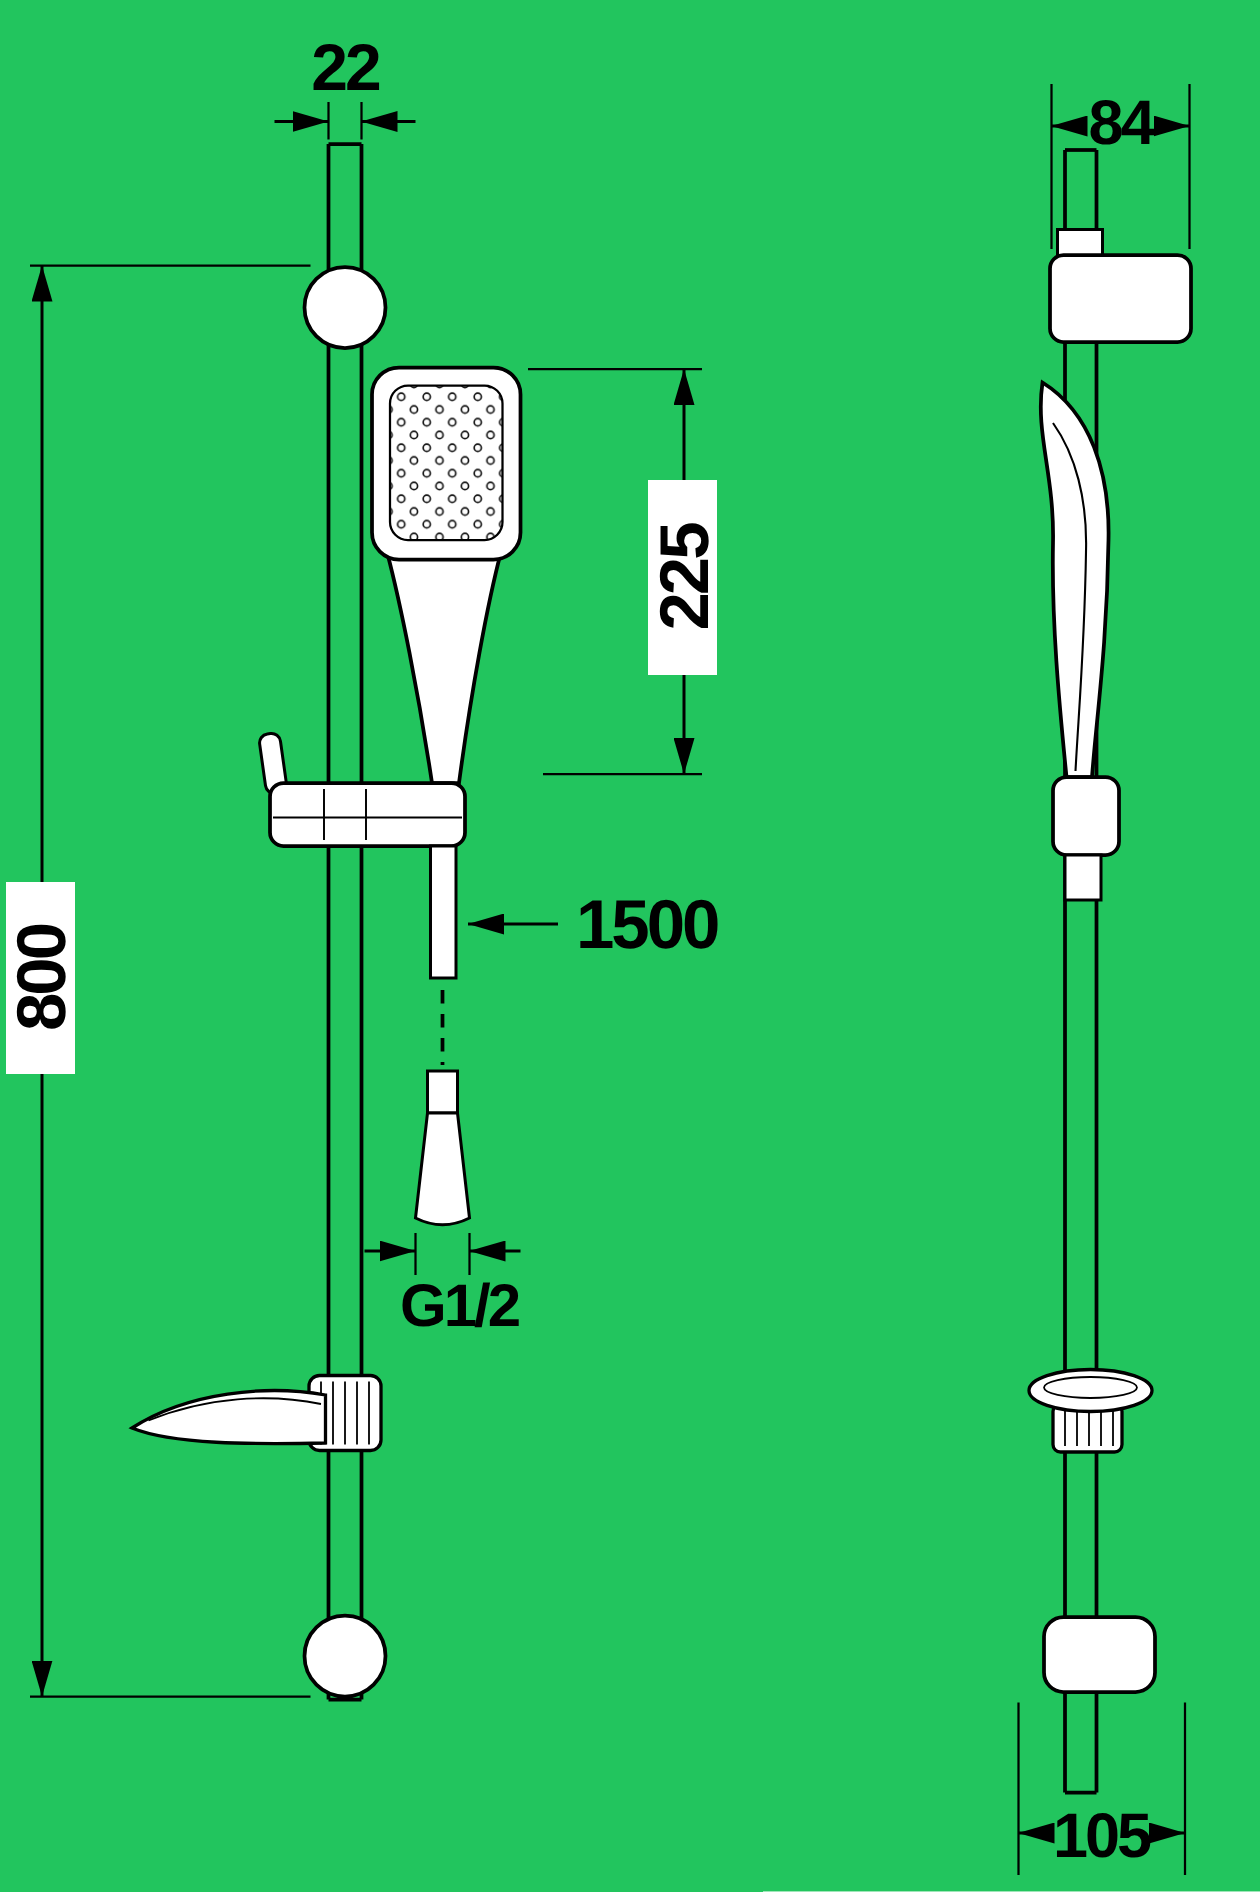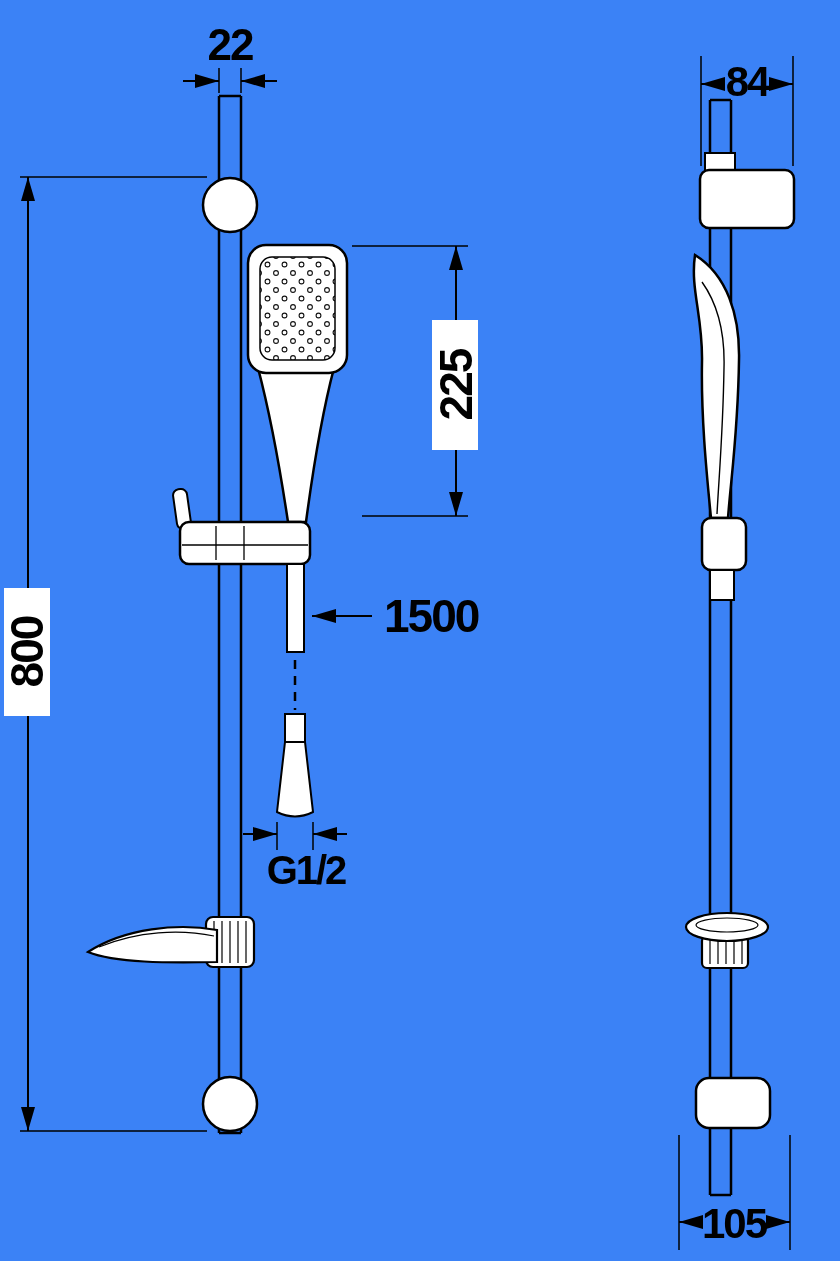--- a/index.html
+++ b/index.html
@@ -1,16 +1,16 @@
 <!DOCTYPE html>
 <html><head>
 <meta charset="utf-8">
 <style>
   html,body{margin:0;padding:0;background:#ffffff;}
-  .canvas{width:840px;height:1261px;position:relative;background:#3b82f6;overflow:hidden;text-align:center;}
+  .canvas{width:840px;height:1261px;position:relative;background:#22c55e;overflow:hidden;text-align:center;}
   svg{display:block;}
   .dim-text{
     font-family:"Liberation Sans", sans-serif;
     font-weight:700;
     fill:#000000;
     letter-spacing:-2px;
   }
   .outline{stroke:#000000;fill:#ffffff;}
   .thin{stroke:#000000;fill:none;}
   .dimline{stroke:#000000;fill:none;}

